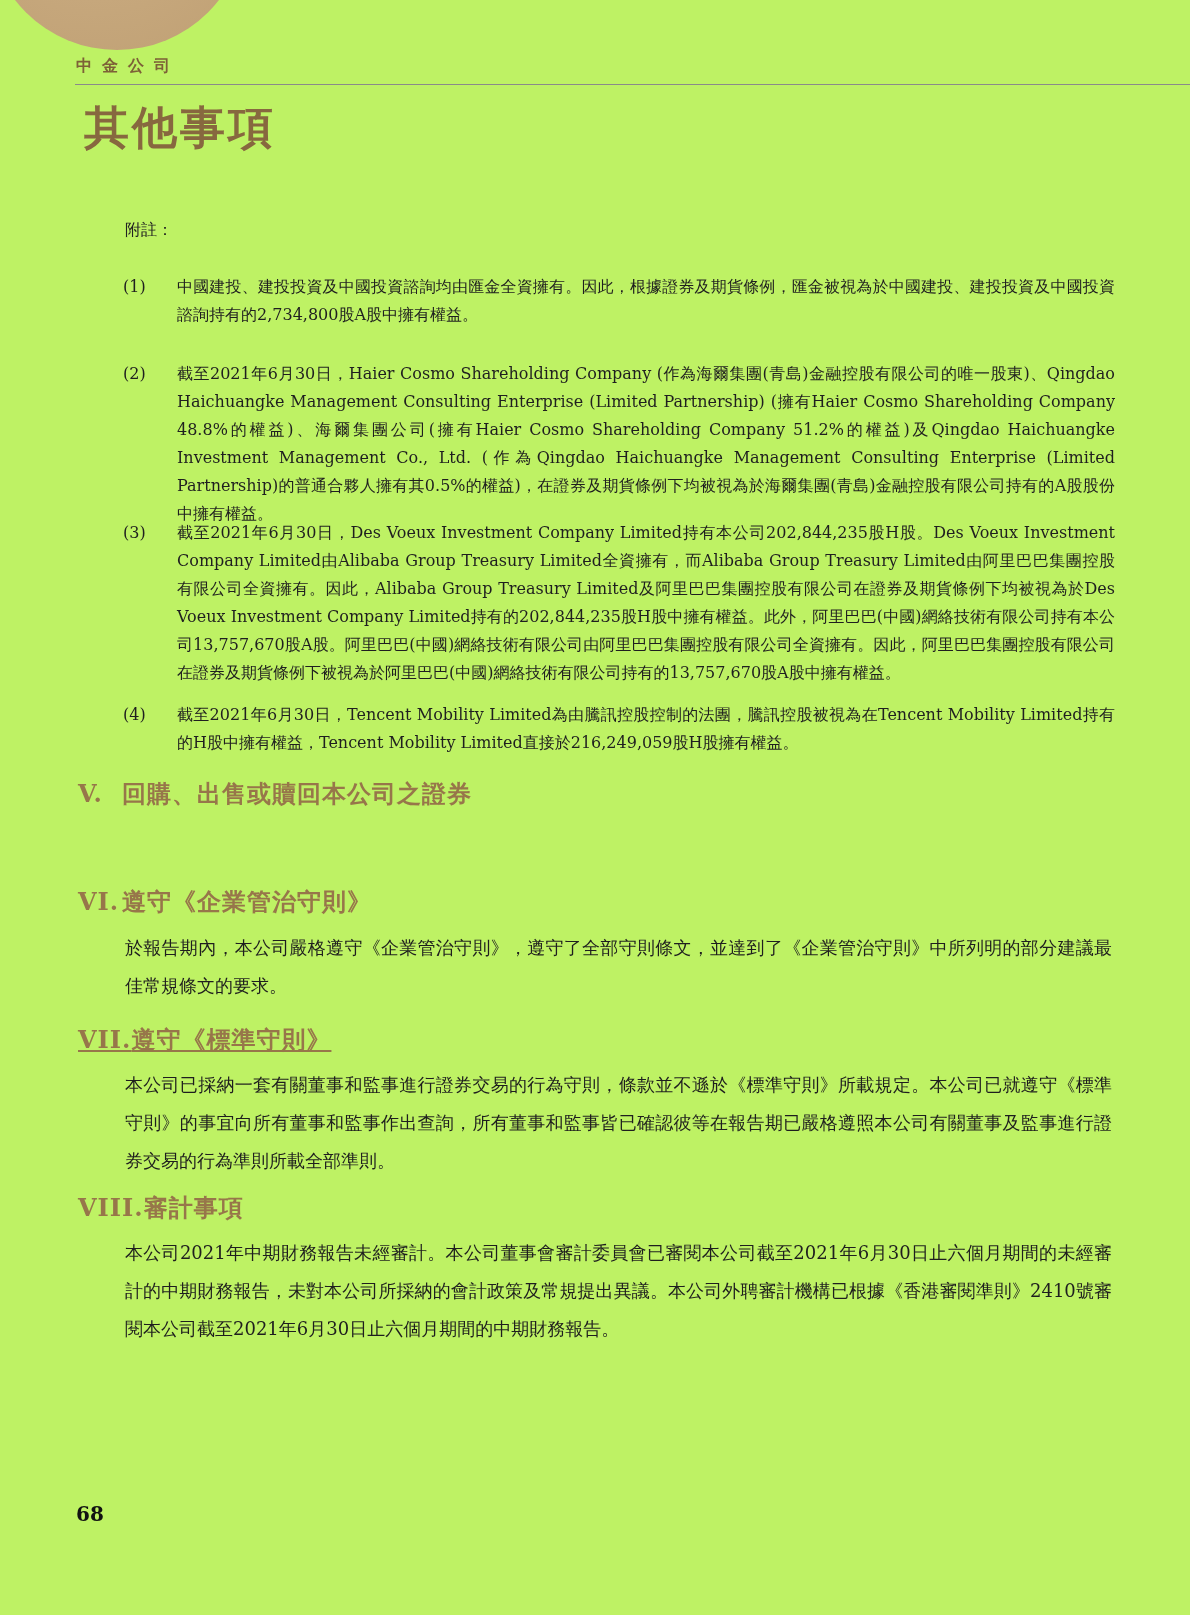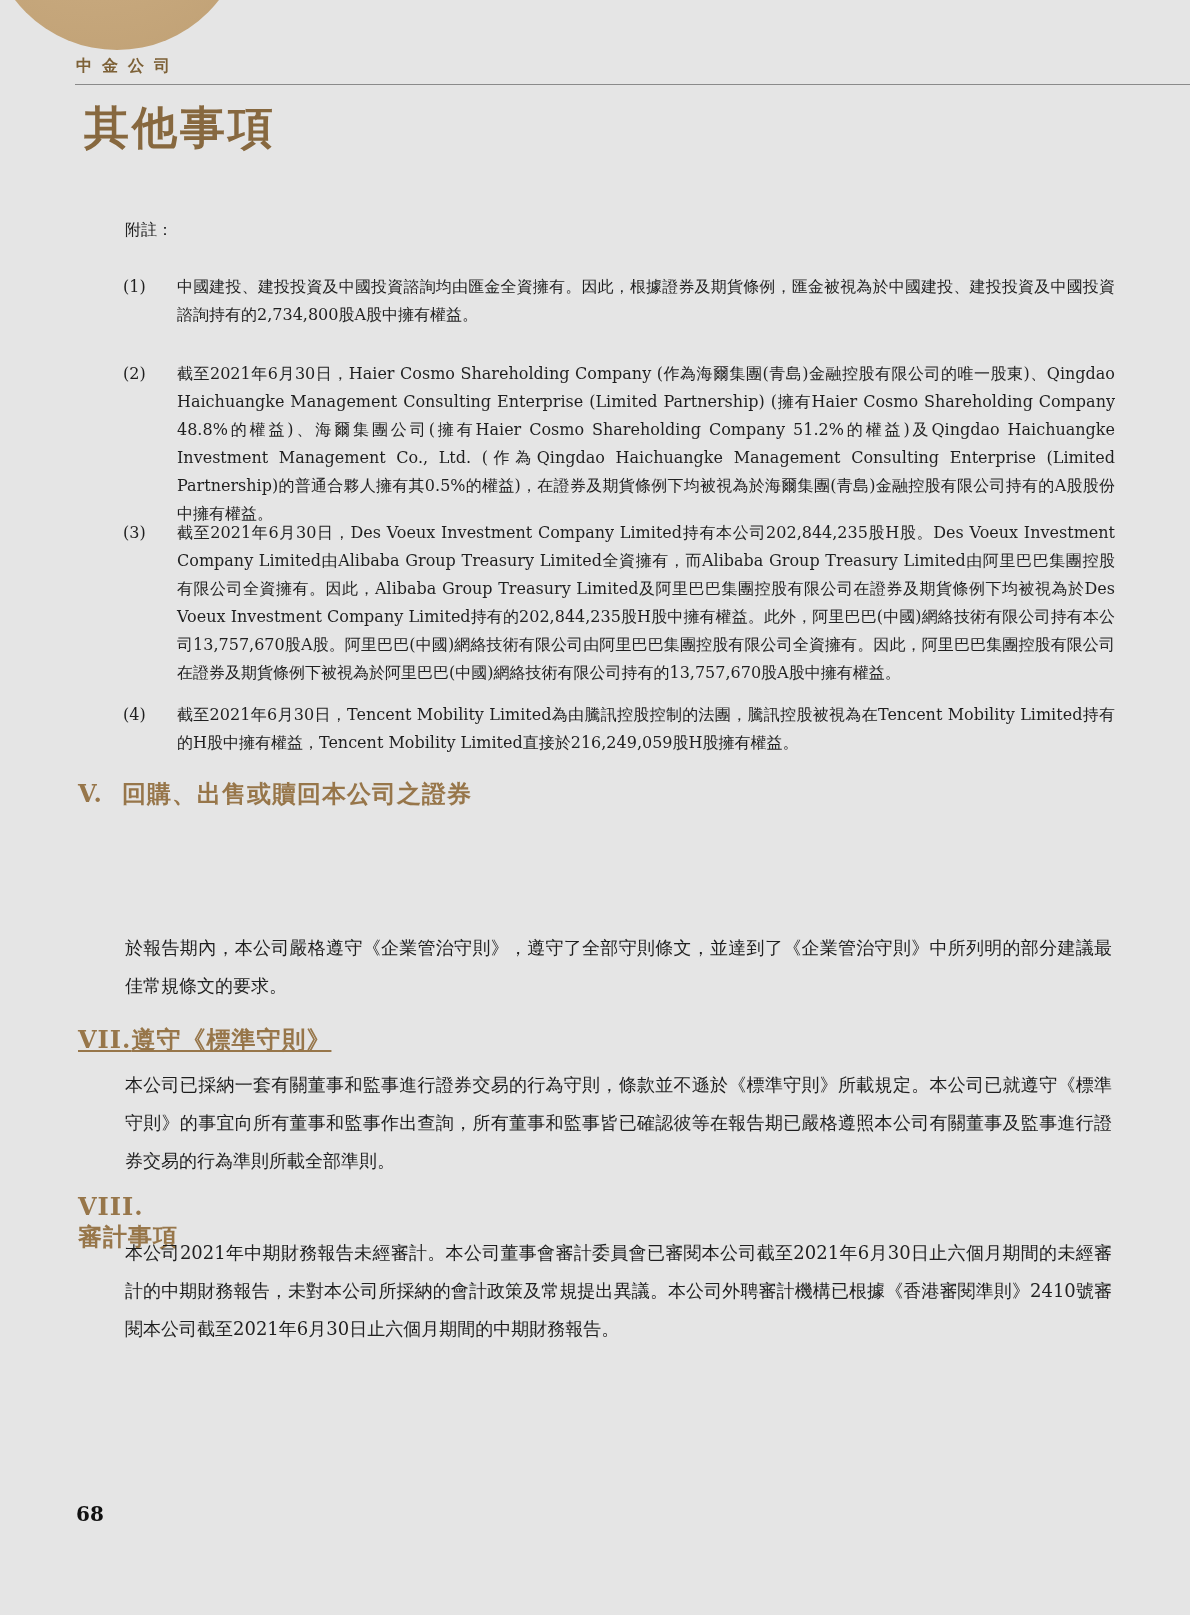--- a/index.html
+++ b/index.html
@@ -1,20 +1,20 @@
 <!DOCTYPE html>
 <html><head>
 <meta charset="utf-8">
 <style>
   html,body{margin:0;padding:0;background:#ffffff;}
   .page{
     position:relative;
     width:1190px;
     height:1615px;
-    background:#e5e5e5;
+    background:#bef264;
     overflow:hidden;
     font-family:"DejaVu Serif","Liberation Serif",serif;
     color:#1f1f1f;
   }
   
   .logo-circle{
     position:absolute;
     left:-12px; top:-208px;
     width:258px; height:258px;
     border-radius:50%;
@@ -134,29 +134,33 @@
   <div class="note" style="top:701px;">
     <span class="note-num">(4)</span>
     <span class="note-text">截至2021年6月30日，Tencent Mobility Limited為由騰訊控股控制的法團，騰訊控股被視為在Tencent Mobility Limited持有的H股中擁有權益，Tencent Mobility Limited直接於216,249,059股H股擁有權益。</span>
   </div>
 
   <div class="section-heading" style="top:778px;">
     <span class="section-num">V.</span>
     <span class="section-title">回購、出售或贖回本公司之證券</span>
   </div>
 
+  <div class="section-heading" style="top:886px;">
+    <span class="section-num">VI.</span>
+    <span class="section-title">遵守《企業管治守則》</span>
+  </div>
   <div class="section-body" style="top:929px;">於報告期內，本公司嚴格遵守《企業管治守則》，遵守了全部守則條文，並達到了《企業管治守則》中所列明的部分建議最佳常規條文的要求。</div>
 
   <div class="section-heading" style="top:1024px;text-decoration:underline;">
     <span class="section-num">VII.</span>
     <span class="section-title">遵守《標準守則》</span>
   </div>
   <div class="section-body" style="top:1066px;">本公司已採納一套有關董事和監事進行證券交易的行為守則，條款並不遜於《標準守則》所載規定。本公司已就遵守《標準守則》的事宜向所有董事和監事作出查詢，所有董事和監事皆已確認彼等在報告期已嚴格遵照本公司有關董事及監事進行證券交易的行為準則所載全部準則。</div>
 
-  <div class="section-heading" style="top:1192px;flex-direction:column;">
+  <div class="section-heading" style="top:1192px;">
     <span class="section-num">VIII.</span>
     <span class="section-title">審計事項</span>
   </div>
   <div class="section-body" style="top:1234px;">本公司2021年中期財務報告未經審計。本公司董事會審計委員會已審閱本公司截至2021年6月30日止六個月期間的未經審計的中期財務報告，未對本公司所採納的會計政策及常規提出異議。本公司外聘審計機構已根據《香港審閱準則》2410號審閱本公司截至2021年6月30日止六個月期間的中期財務報告。</div>
 
   <div class="page-number">68</div>
 
 </div>
 
 </body></html>

